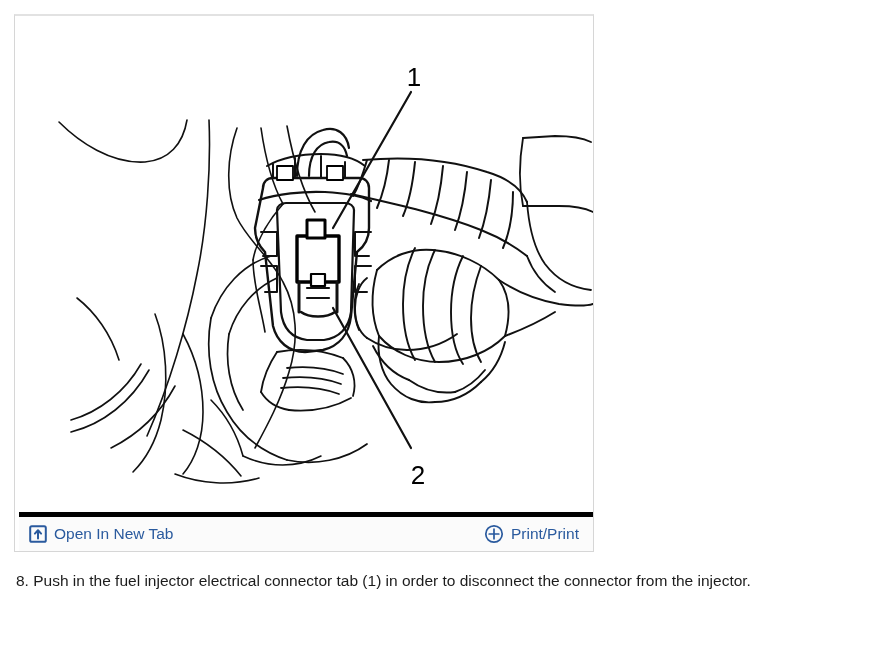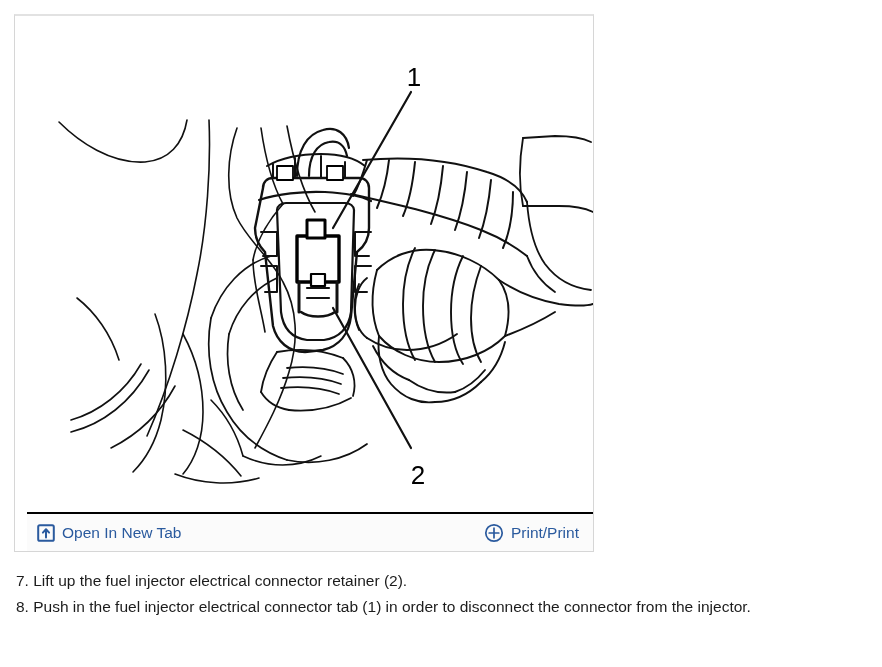--- a/index.html
+++ b/index.html
@@ -45,26 +45,26 @@
     left: 0;
     top: 0;
     width: 578px;
     height: 498px;
     display: block;
   }
 
   
   #figure-toolbar {
     position: absolute;
-    left: 12px;
+    left: 4px;
     right: 0;
     bottom: 0;
     height: 39px;
     background: #fbfbfb;
-    border-top: 2px solid #000000;
+    border-top: 5px solid #000000;
     display: flex;
     align-items: center;
     justify-content: space-between;
     padding: 0 14px 0 10px;
     box-sizing: border-box;
   }
 
   .toolbar-action {
     display: flex;
     align-items: center;
@@ -274,15 +274,14 @@
           <path d="M10 5.2 L 10 14.8 M5.2 10 L 14.8 10" stroke="#2a5a9e" stroke-width="1.7" stroke-linecap="round"></path>
         </svg>
       </span>
       <span class="toolbar-label">Print/Print</span>
     </div>
 
   </div>
 </div>
 
 <div id="instructions">
-  <div class="instruction-line">7. Lift up the fuel injector electrical connector retainer (2).</div>
   <div class="instruction-line">8. Push in the fuel injector electrical connector tab (1) in order to disconnect the connector from the injector.</div>
 </div>
 
 </body></html>

